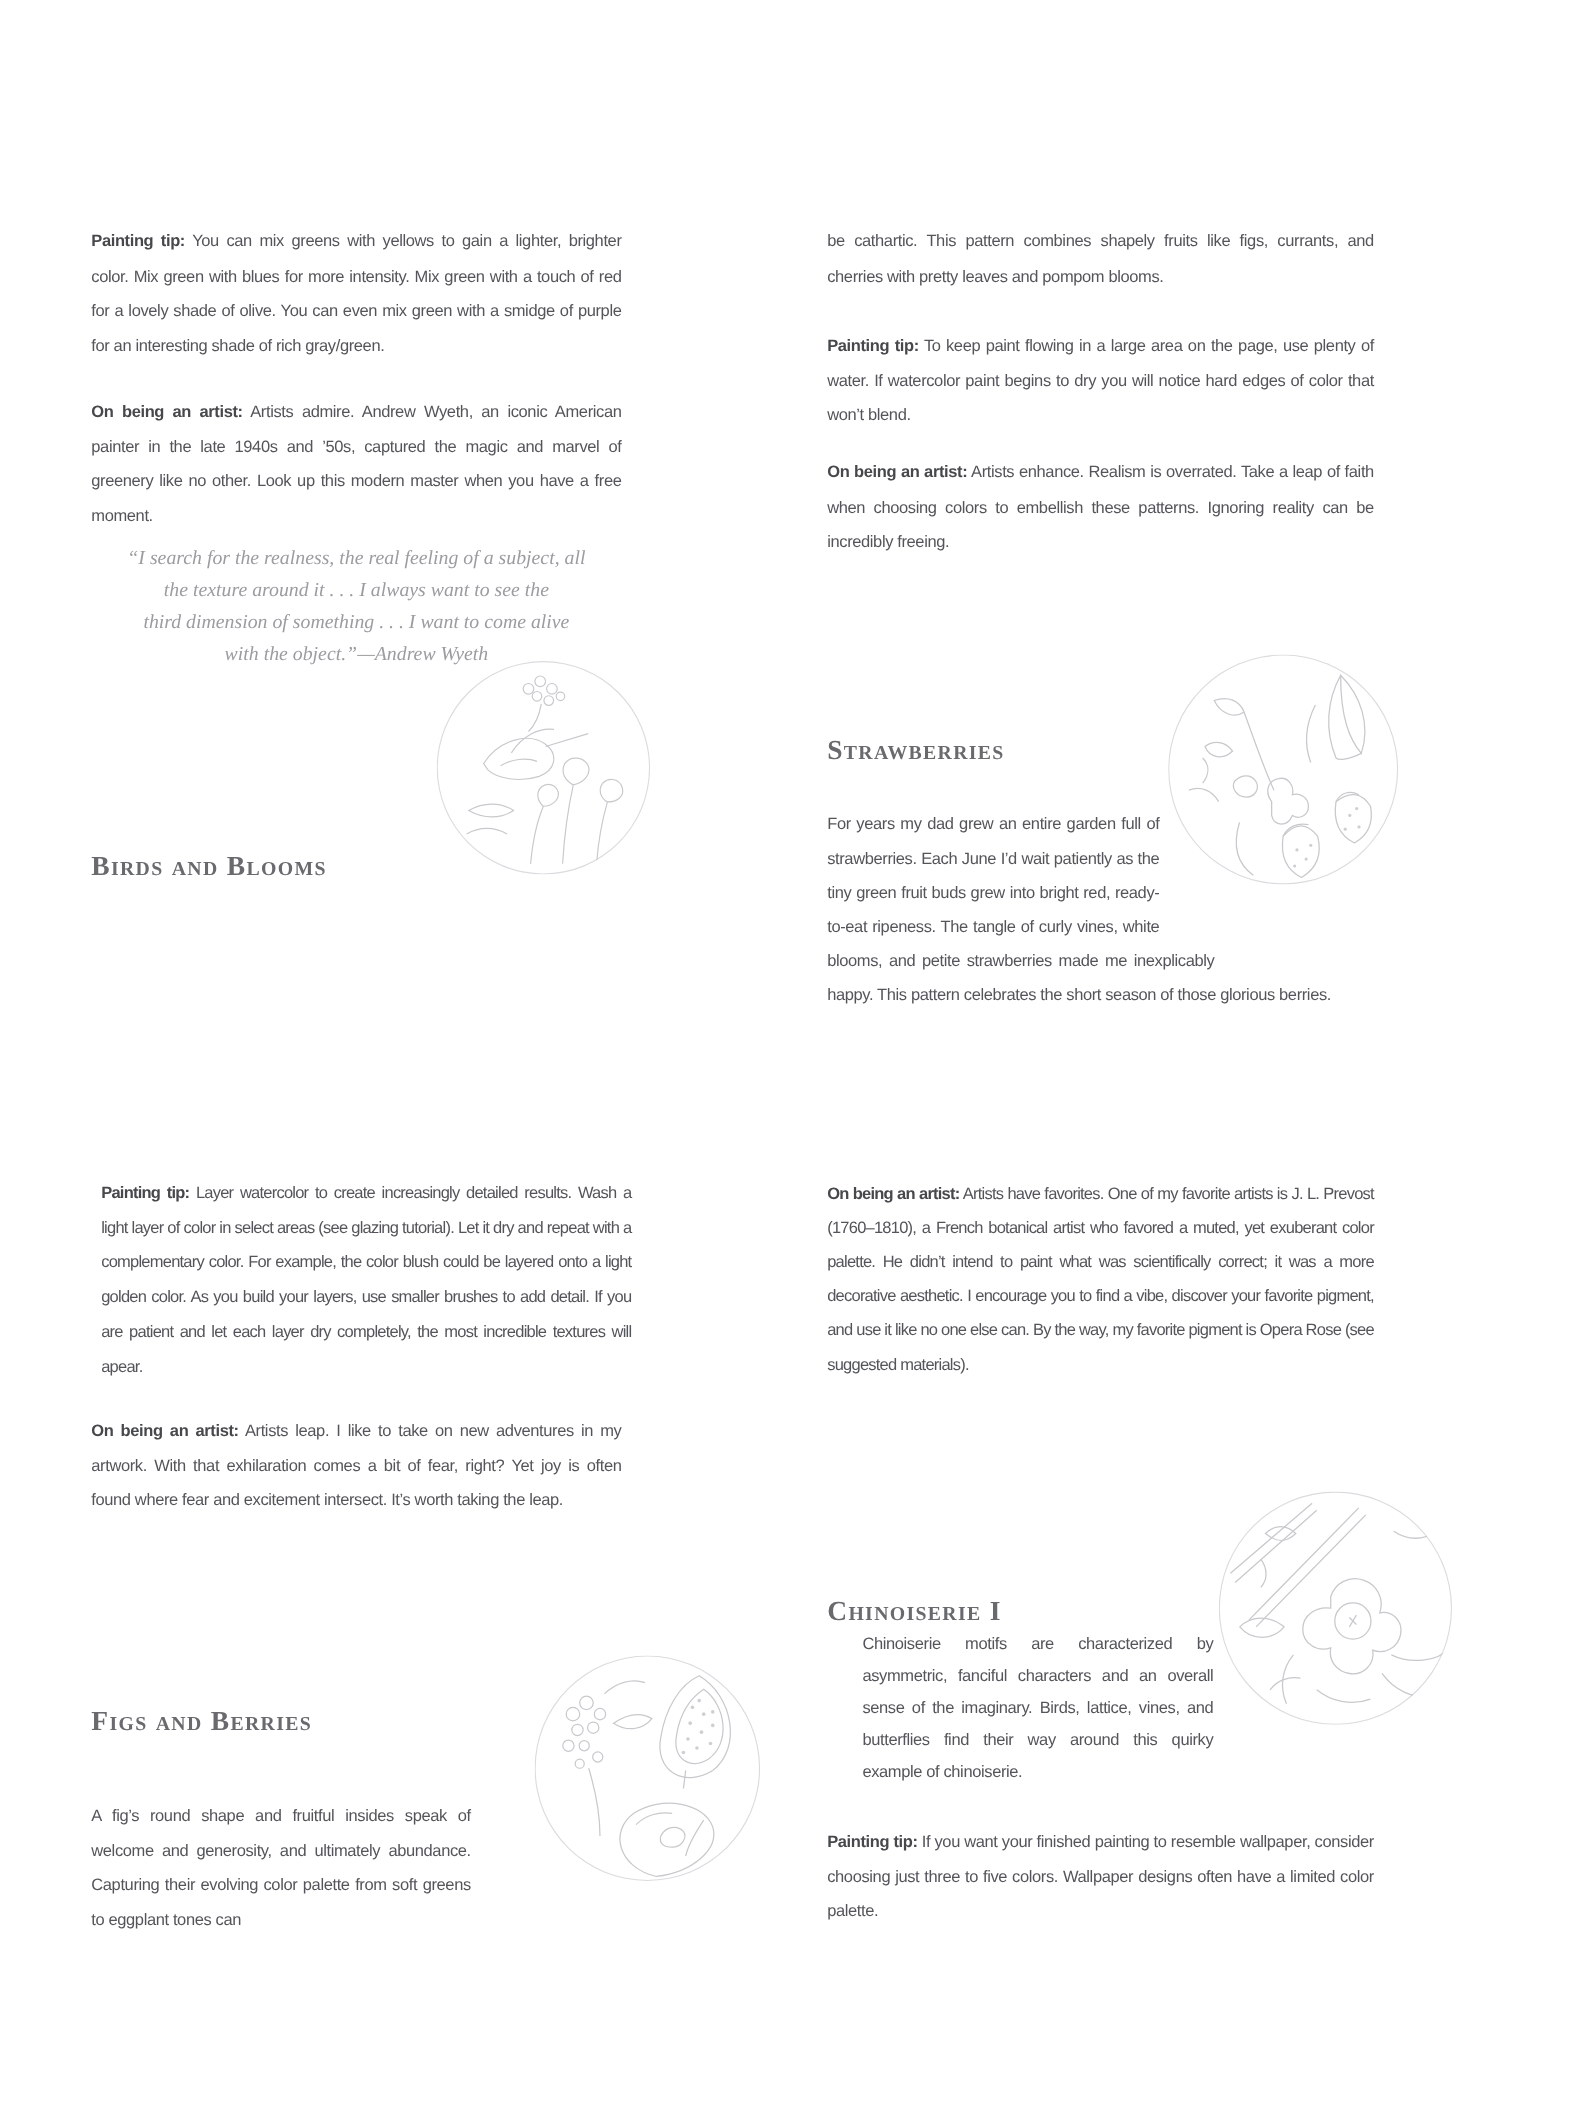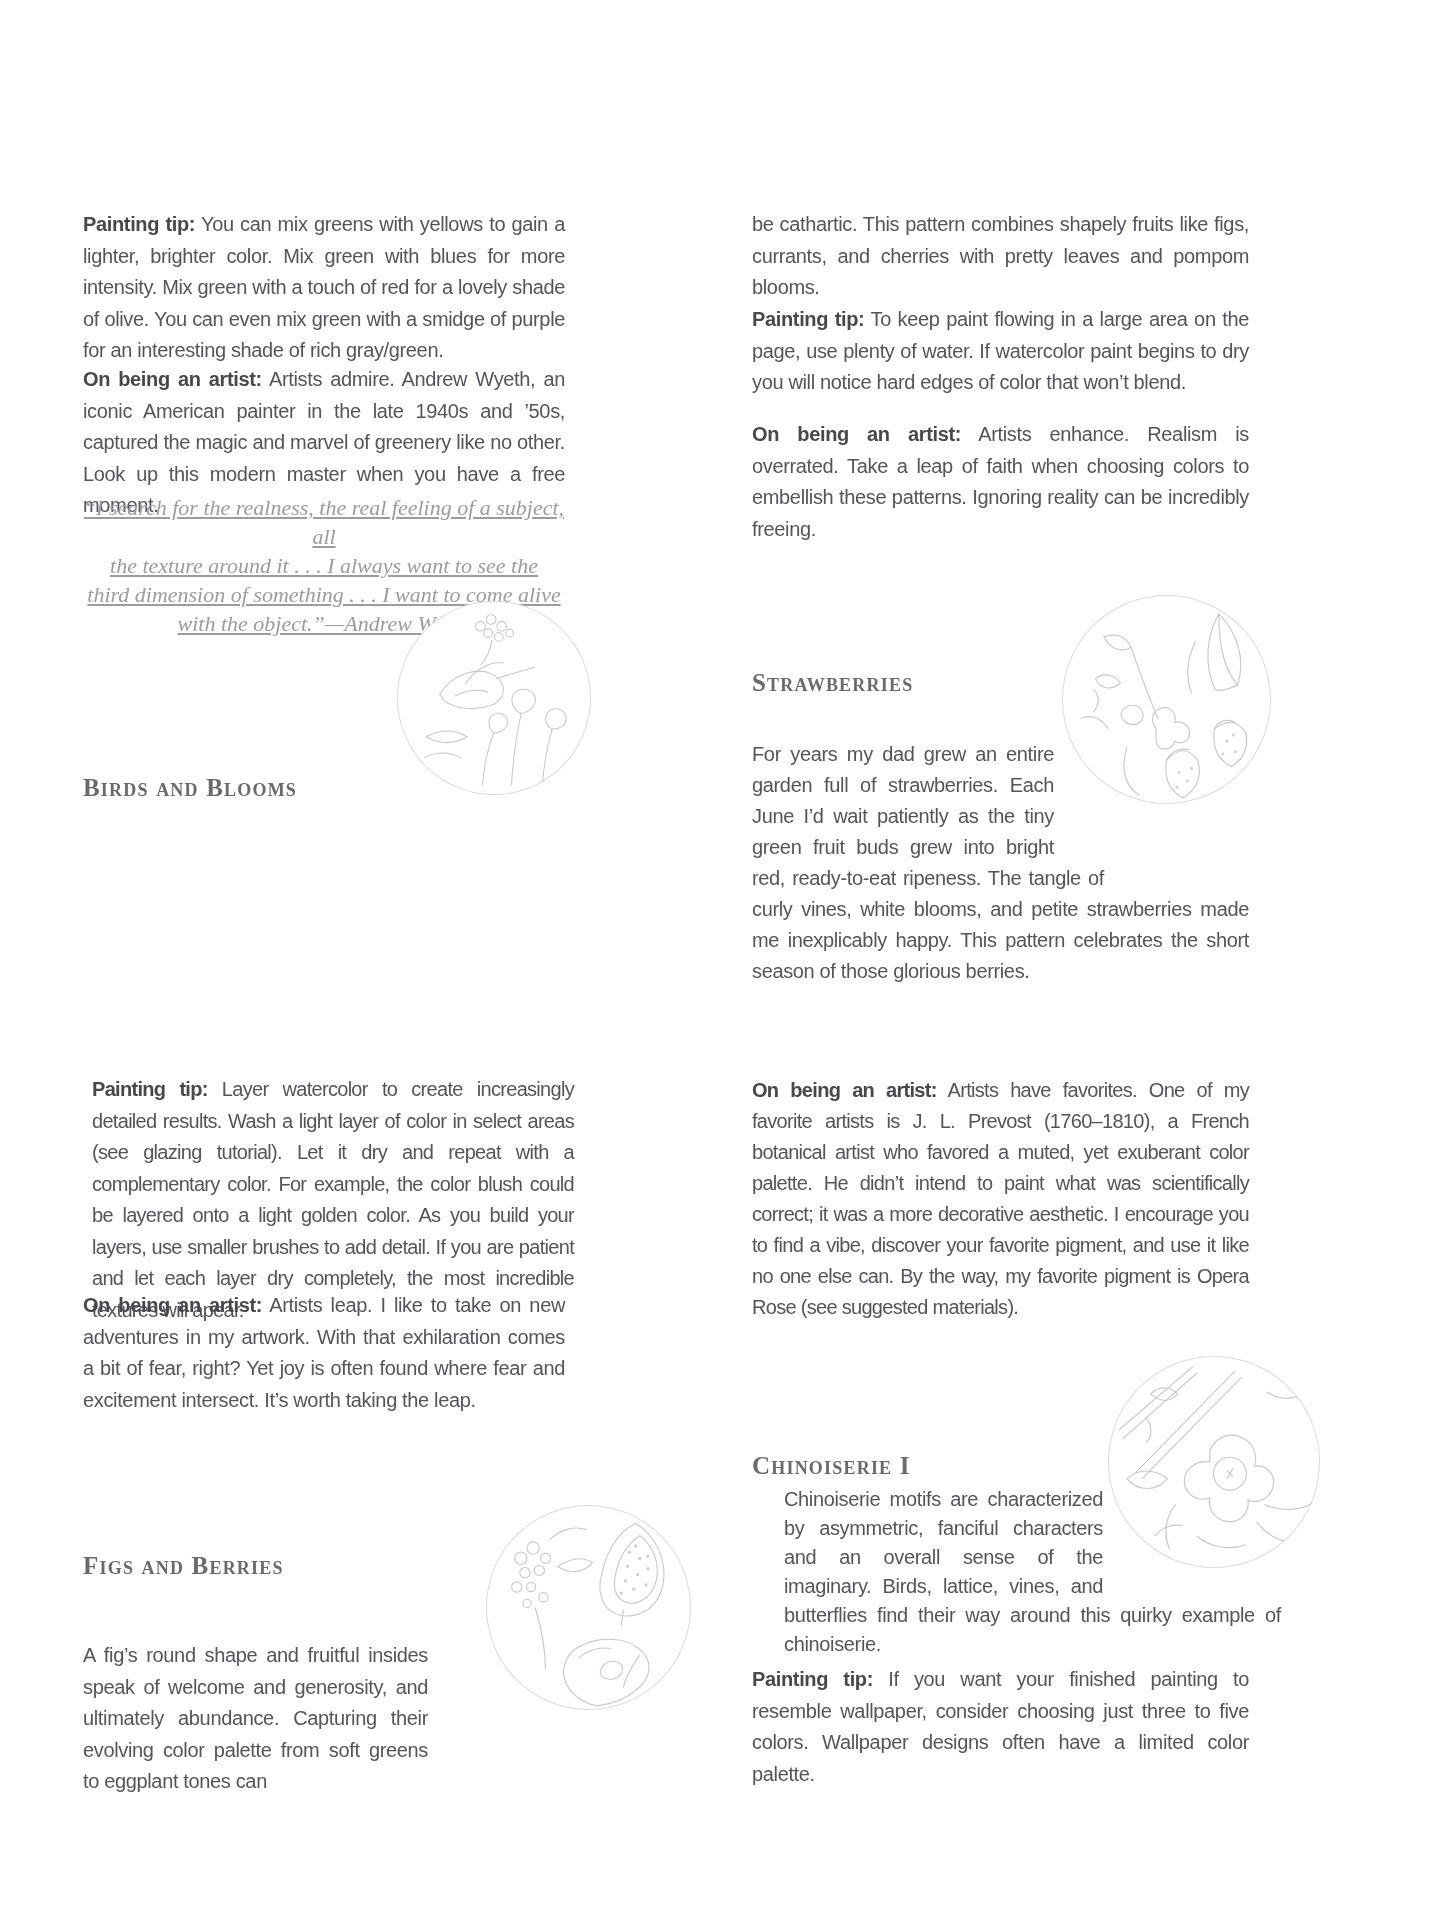--- a/index.html
+++ b/index.html
@@ -3,35 +3,35 @@
 <meta charset="utf-8">
 <style>
   html,body{margin:0;padding:0;}
   body{
     width:1440px;height:1920px;position:relative;background:#ffffff;
     font-family:"Liberation Sans", sans-serif;overflow:hidden;
   }
   .page{position:absolute;inset:0;}
   .para{
     position:absolute;width:482px;
-    font-size:20px;font-weight:300;letter-spacing:-0.35px;
+    font-size:15px;font-weight:300;letter-spacing:-0.35px;
     line-height:31.5px;color:#54555a;text-align:justify;
   }
   .para.rcol{width:497px;}
   .para.tight{letter-spacing:-0.7px;}
   .para .label{font-weight:700;color:#47484c;}
   .heading{
     position:absolute;font-family:"Liberation Serif", serif;
     font-variant:small-caps;font-size:25px;letter-spacing:1.2px;
     color:#696a6e;white-space:nowrap;
   }
   .quote{
     position:absolute;left:83px;top:493px;width:482px;
     font-family:"Liberation Serif", serif;font-style:italic;
-    font-size:22px;line-height:29px;color:#9b9ca0;text-align:center;text-decoration:underline;
+    font-size:18px;line-height:29px;color:#9b9ca0;text-align:center;
   }
   .quote span{display:block;}
   .illus{
     position:absolute;border-radius:50%;overflow:hidden;
     box-shadow:inset 0 0 0 1px rgba(190,190,196,0.55);
     background:#ffffff;
   }
   .illus svg{display:block;width:100%;height:100%;}
   .fl{float:right;}
   .fl2{float:right;clear:right;}

